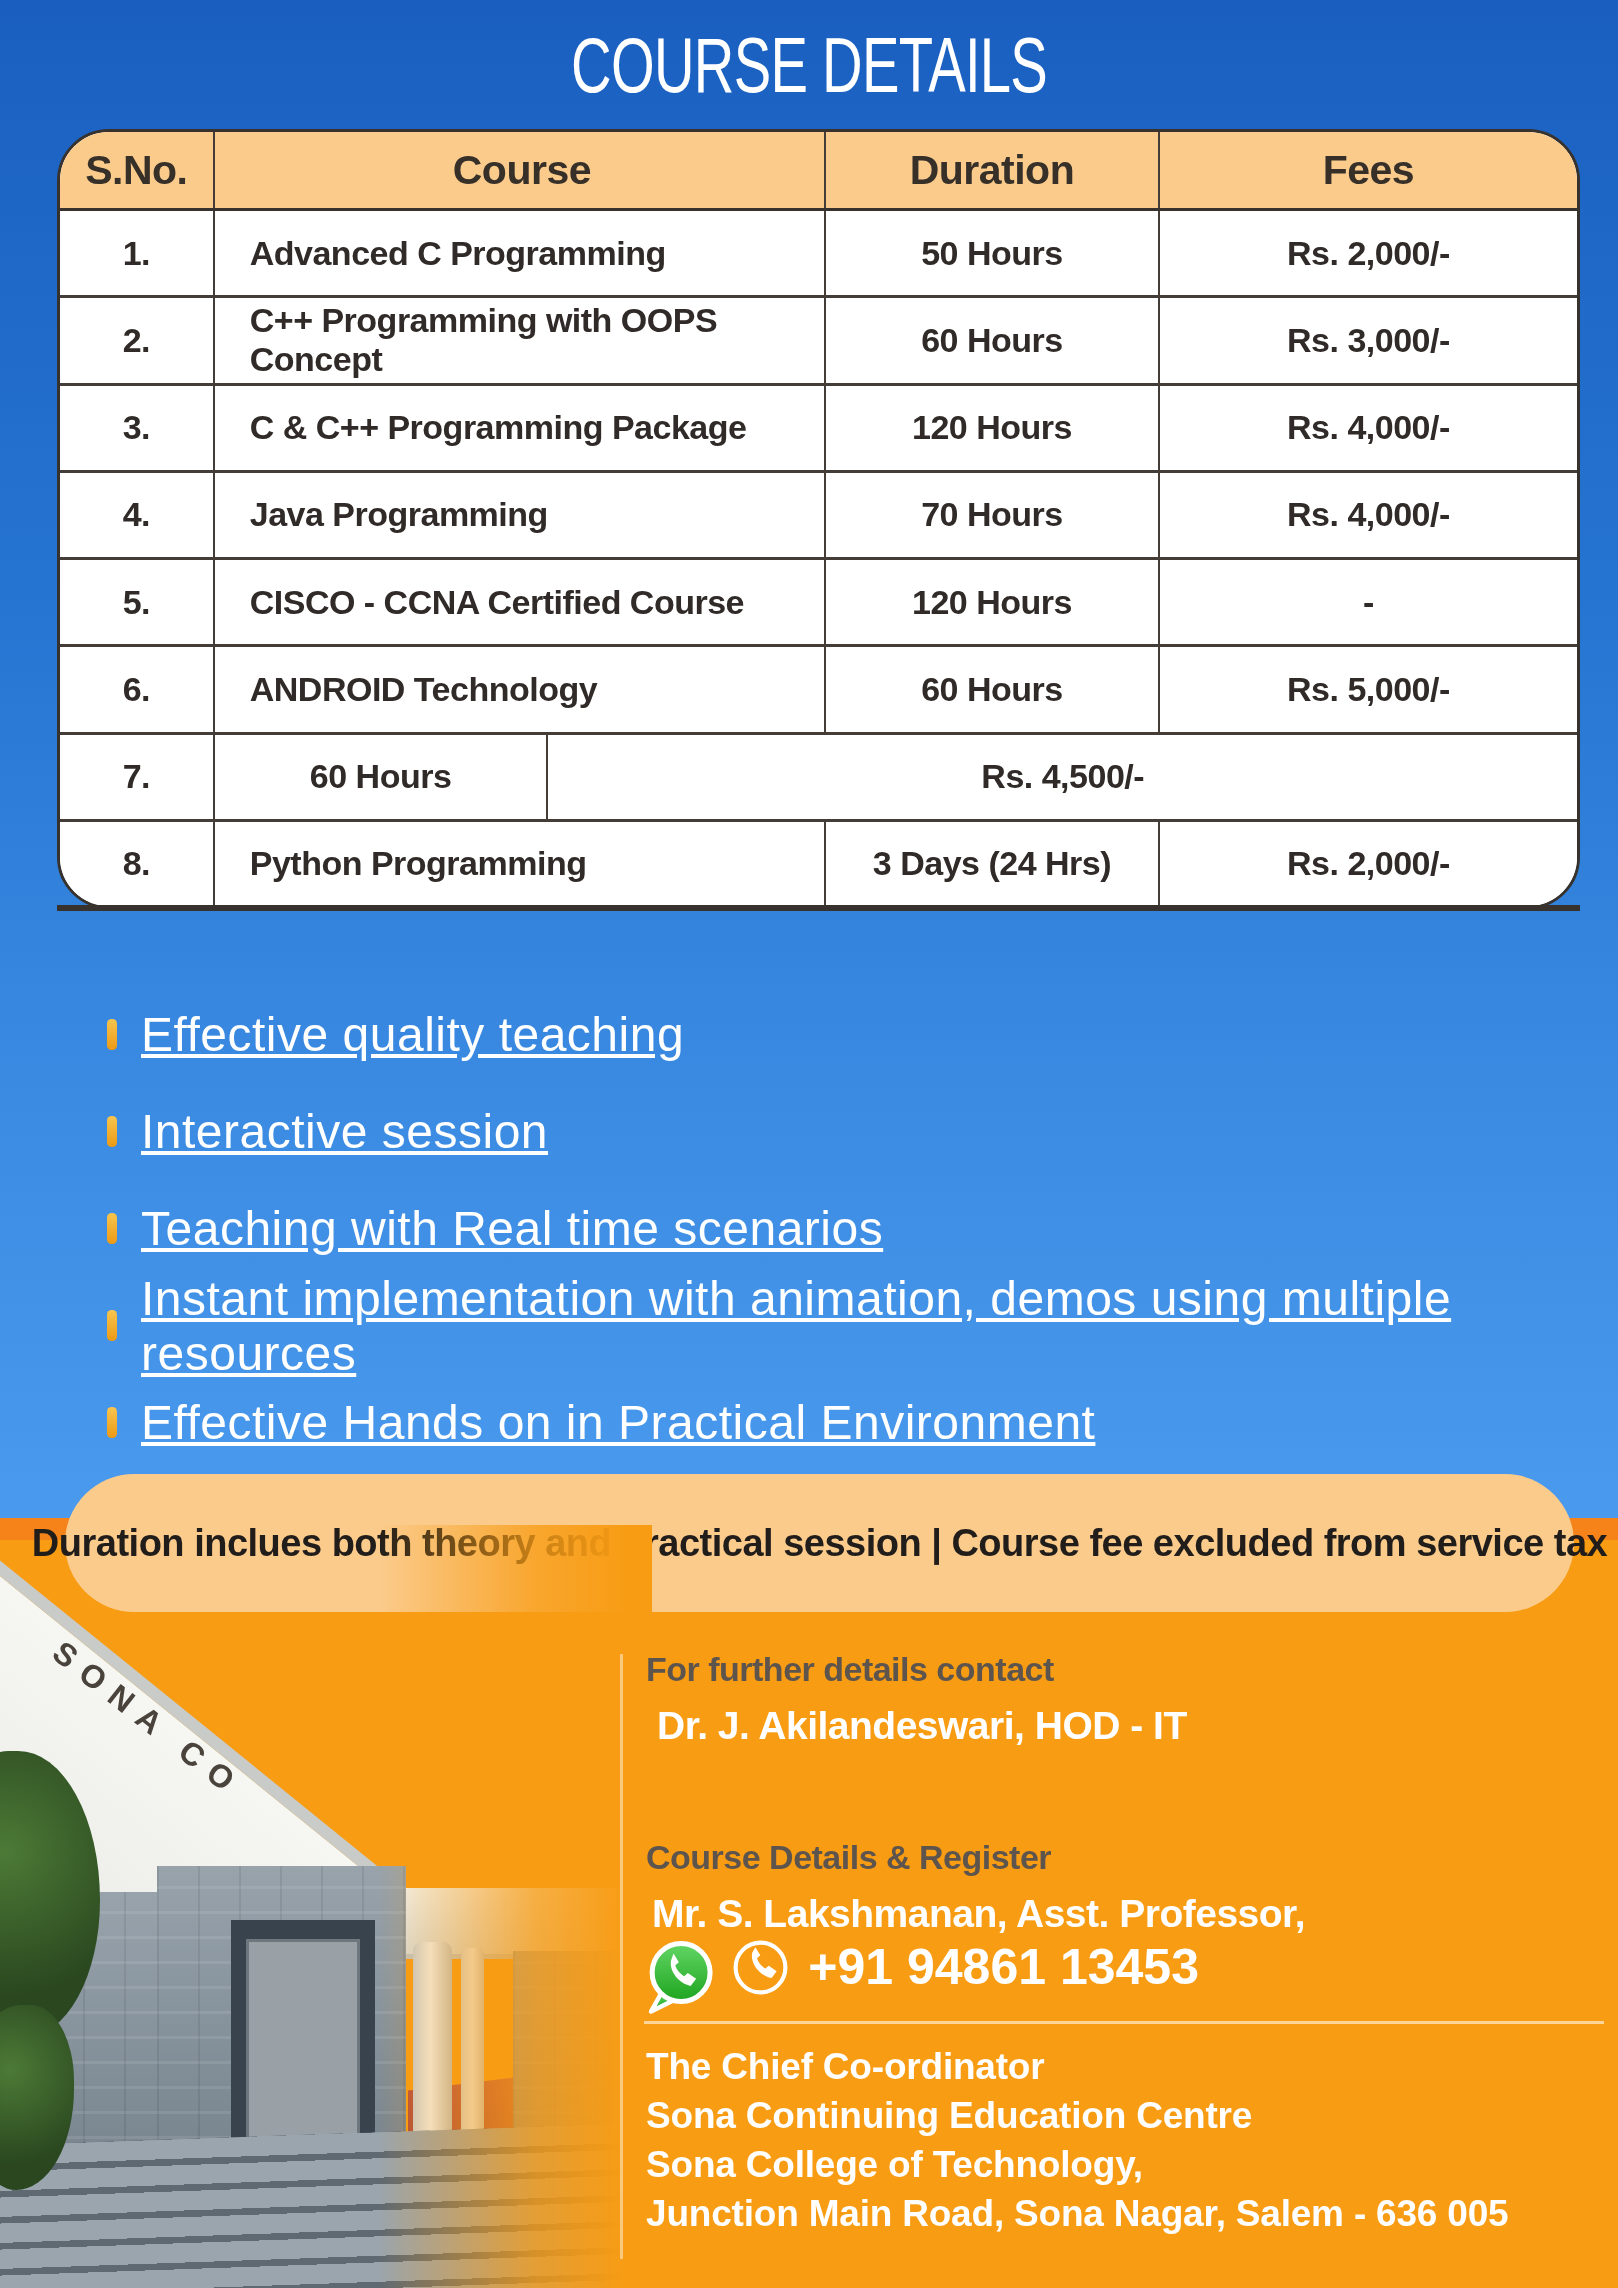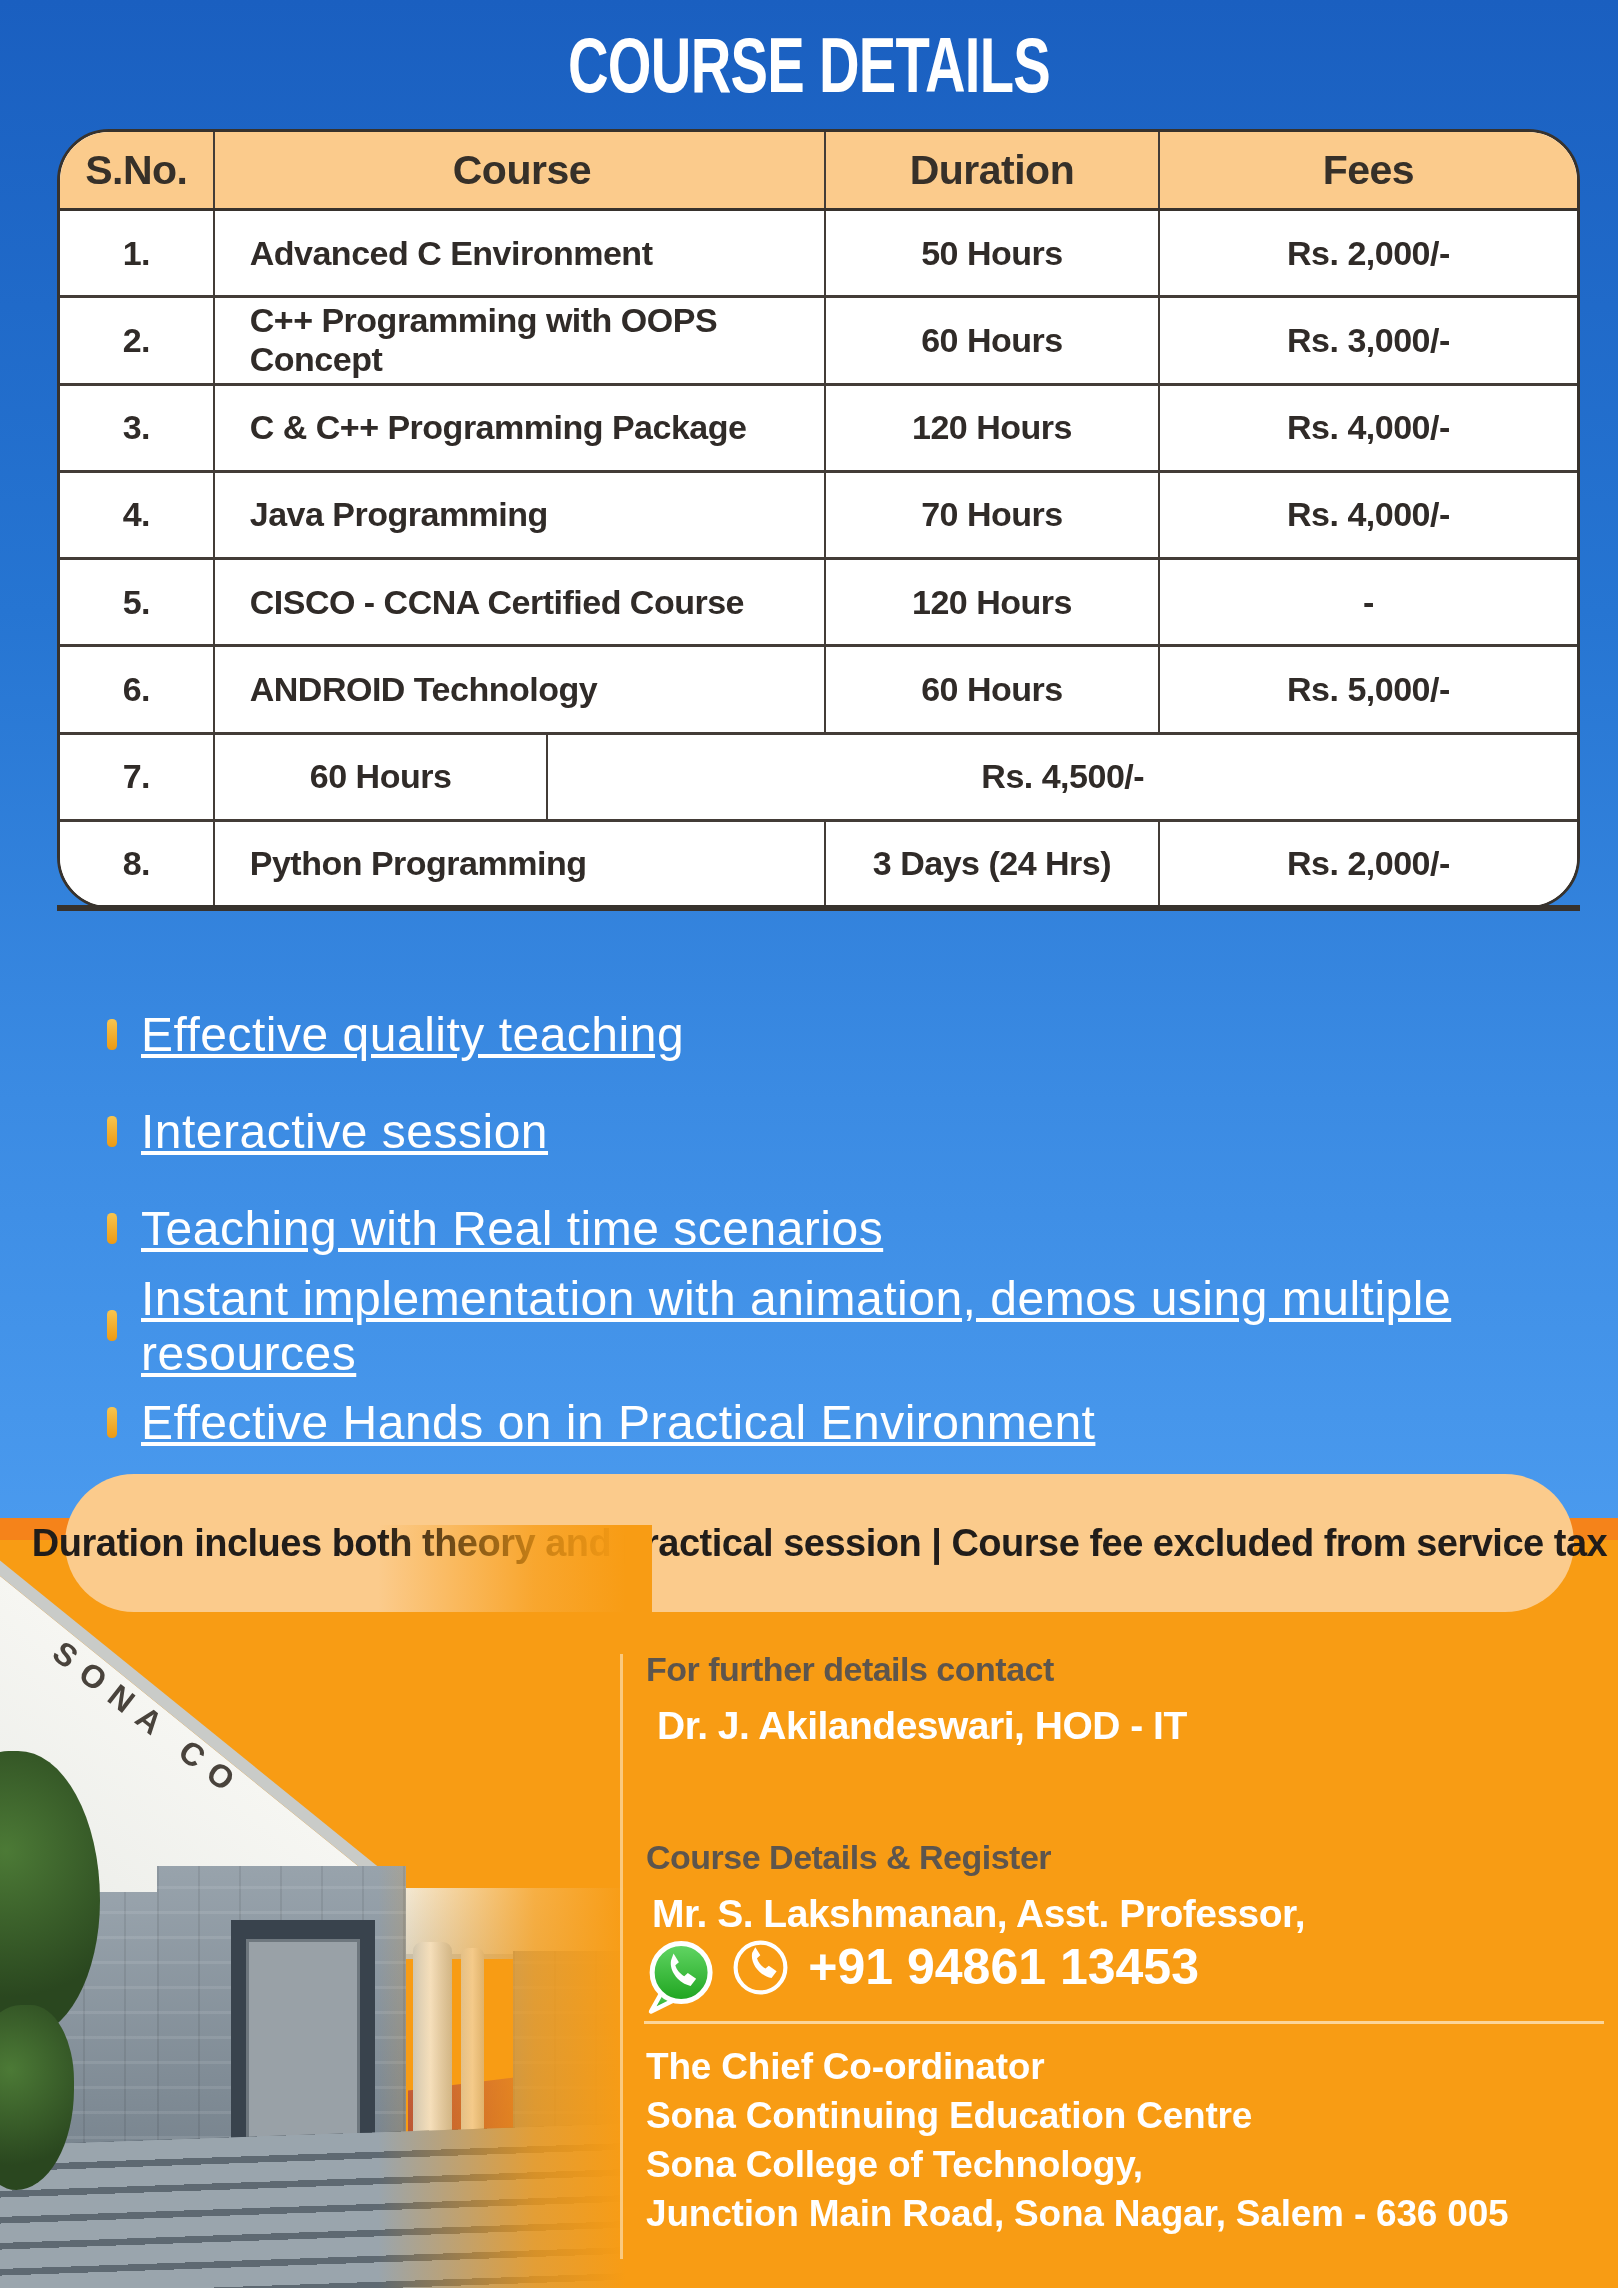--- a/index.html
+++ b/index.html
@@ -8,21 +8,21 @@
     font-family:"Liberation Sans","DejaVu Sans",sans-serif;
     -webkit-font-smoothing:antialiased;
   }
   
   .blue-bg{position:absolute;left:0;top:0;width:100%;height:1527px;
     background:linear-gradient(180deg,#1A5FC0 0%,#2675D2 40%,#3B8BE3 72%,#4A9AEE 100%);}
   .orange-strip{position:absolute;left:0;top:1518px;width:100%;height:24px;background:#F5831A;}
   .orange-bg{position:absolute;left:0;top:1540px;width:100%;height:748px;background:#F89C14;}
   
   .title{position:absolute;left:0;top:24px;width:100%;text-align:center;margin:0;
-    color:#FFFFFF;font-size:72px;font-weight:700;letter-spacing:-0.9px;}
+    color:#FFFFFF;font-size:72px;font-weight:400;letter-spacing:-0.9px;}
   .title span{display:inline-block;transform:scale(0.78,1.08);}
   
   .course-table{position:absolute;left:57px;top:129px;width:1523px;height:780px;}
   .table-frame{width:100%;height:100%;background:#FFFFFF;border:3.7px solid #37322D;
     border-radius:52px;overflow:hidden;display:flex;flex-direction:column;box-sizing:border-box;}
   .thead{height:76px;flex:0 0 76px;background:#FBCB8C;border-bottom:3.7px solid #37322D;display:flex;}
   .trow{flex:1;display:flex;border-bottom:3.7px solid #433C37;background:#FFFFFF;}
   .trow:last-child{border-bottom:none;}
   .cell{display:flex;align-items:center;justify-content:center;box-sizing:border-box;
     color:#302B28;font-weight:700;letter-spacing:-0.5px;}
@@ -109,21 +109,21 @@
   <div class="course-table">
     <div class="table-frame">
       <div class="thead">
         <div class="cell c-sno">S.No.</div>
         <div class="cell c-course" style="justify-content:center;padding-left:5px;">Course</div>
         <div class="cell c-duration">Duration</div>
         <div class="cell c-fees">Fees</div>
       </div>
       <div class="trow">
         <div class="cell c-sno">1.</div>
-        <div class="cell c-course">Advanced C Environment</div>
+        <div class="cell c-course">Advanced C Programming</div>
         <div class="cell c-duration">50 Hours</div>
         <div class="cell c-fees">Rs. 2,000/-</div>
       </div>
       <div class="trow">
         <div class="cell c-sno">2.</div>
         <div class="cell c-course">C++ Programming with OOPS Concept</div>
         <div class="cell c-duration">60 Hours</div>
         <div class="cell c-fees">Rs. 3,000/-</div>
       </div>
       <div class="trow">

